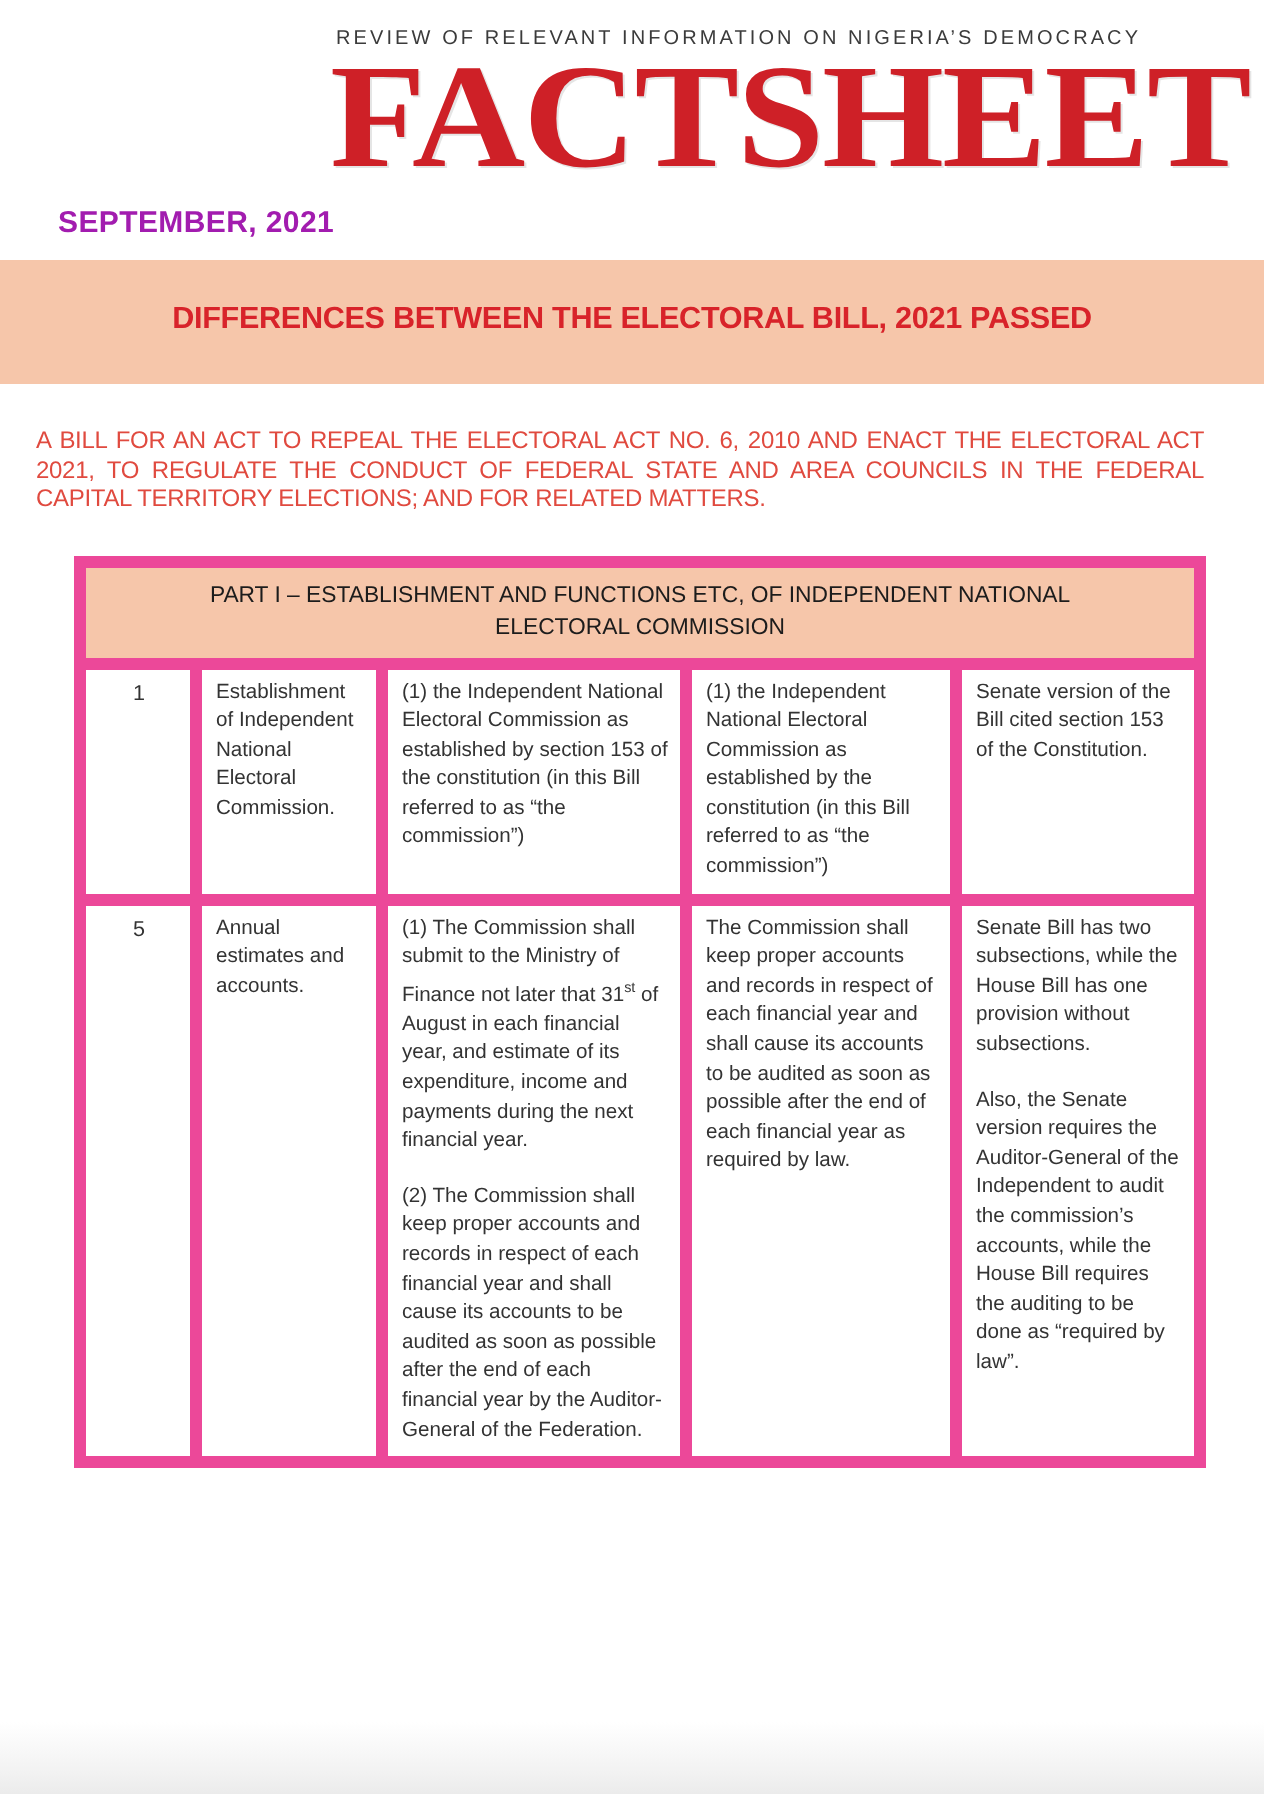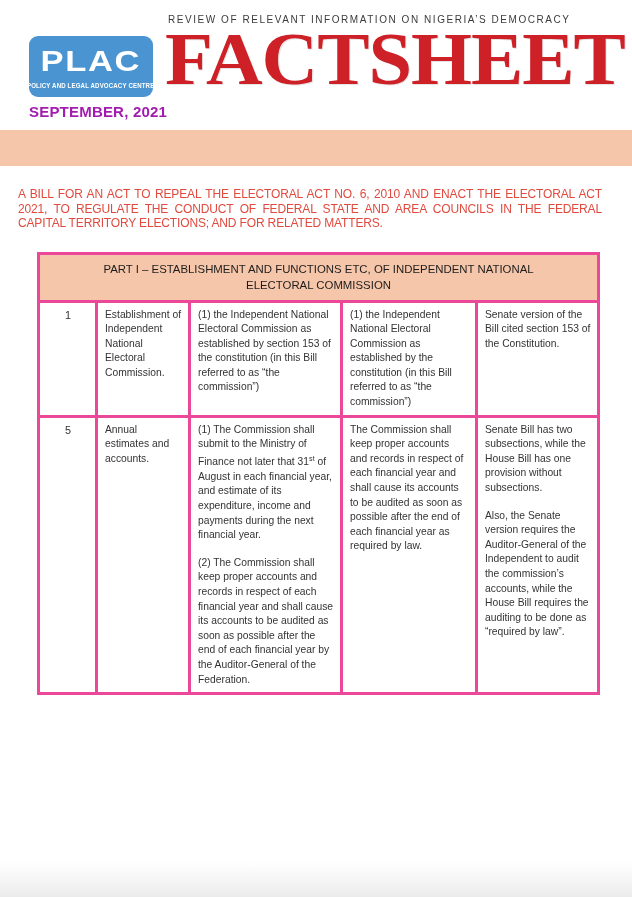--- a/index.html
+++ b/index.html
@@ -123,21 +123,21 @@
   .table-wrap {
     margin: 21px 0 0 37px;
     width: 560px;
   }
   table.factsheet {
     border-collapse: collapse;
     width: 560px;
     table-layout: fixed;
   }
   table.factsheet td, table.factsheet th {
-    border: 3px solid #ec4899;
+    border: 6px solid #ec4899;
     vertical-align: top;
     padding: 5px 6px 5px 7px;
   }
   .part-head {
     background: #F6C6AA;
     text-align: center;
     font-family: "Liberation Sans", sans-serif;
     font-size: 11.4px;
     line-height: 16px;
     color: #1c1c1c;
@@ -186,30 +186,27 @@
     bottom: 0;
     width: 632px;
     height: 36px;
     background: linear-gradient(to bottom, #ffffff 0%, #f2f2f2 70%, #ebebeb 100%);
   }
 </style>
 </head>
 <body>
 
 <div class="masthead">
-  <div class="plac-logo">
-    <div class="plac-logo-main">PLAC</div>
-    <div class="plac-logo-sub">POLICY AND LEGAL ADVOCACY CENTRE</div>
-  </div>
   <div class="tagline">REVIEW OF RELEVANT INFORMATION ON NIGERIA’S DEMOCRACY</div>
   <div class="factsheet-word">FACTSHEET</div>
   <div class="issue-date">SEPTEMBER, 2021</div>
 </div>
 
 <div class="title-banner">
+  <div class="title-banner-line">DIFFERENCES BETWEEN THE ELECTORAL BILL, 2021 PASSED</div>
 </div>
 
 <div class="long-title">A BILL FOR AN ACT TO REPEAL THE ELECTORAL ACT NO. 6, 2010 AND ENACT THE ELECTORAL ACT 2021, TO REGULATE THE CONDUCT OF FEDERAL STATE AND AREA COUNCILS IN THE FEDERAL CAPITAL TERRITORY ELECTIONS; AND FOR RELATED MATTERS.</div>
 
 <div class="table-wrap">
   <table class="factsheet">
     <colgroup>
       <col class="c-clause">
         <col class="c-title">
         <col class="c-senate">

